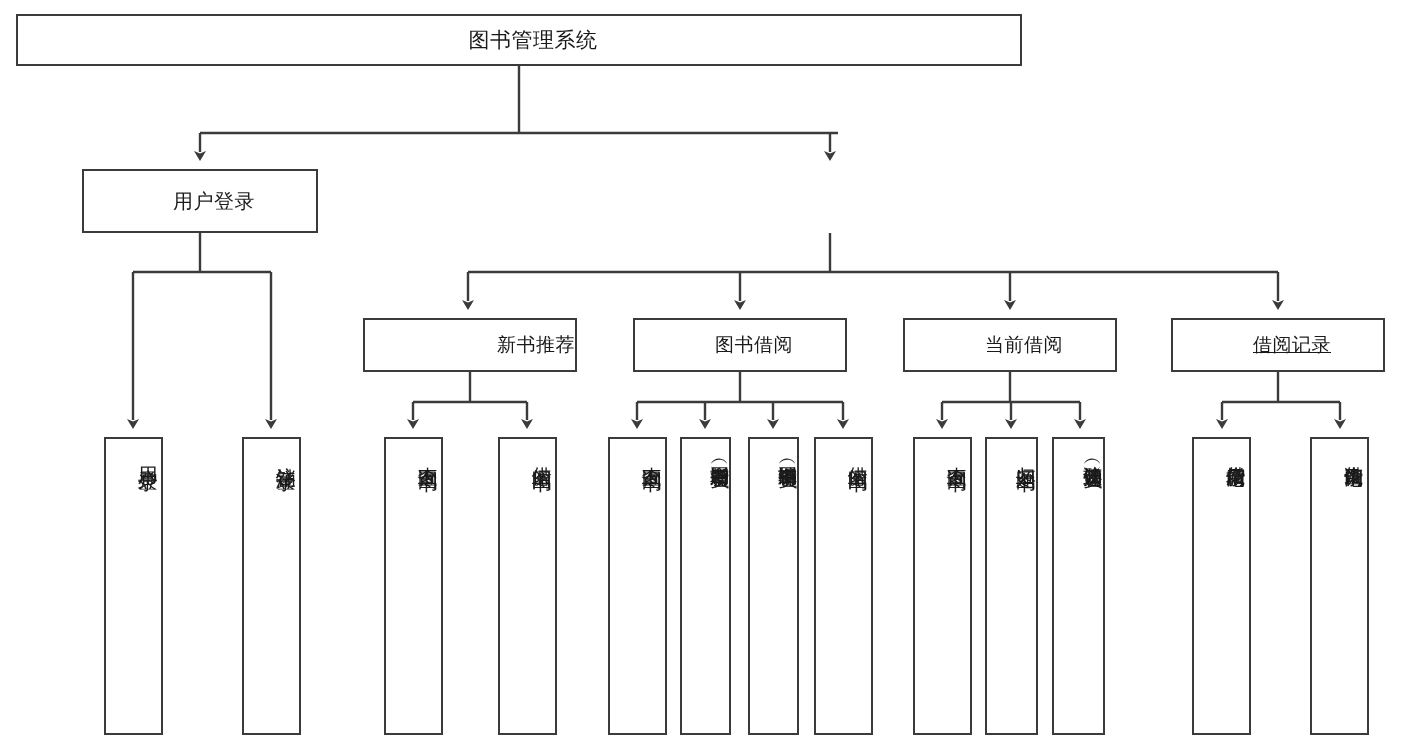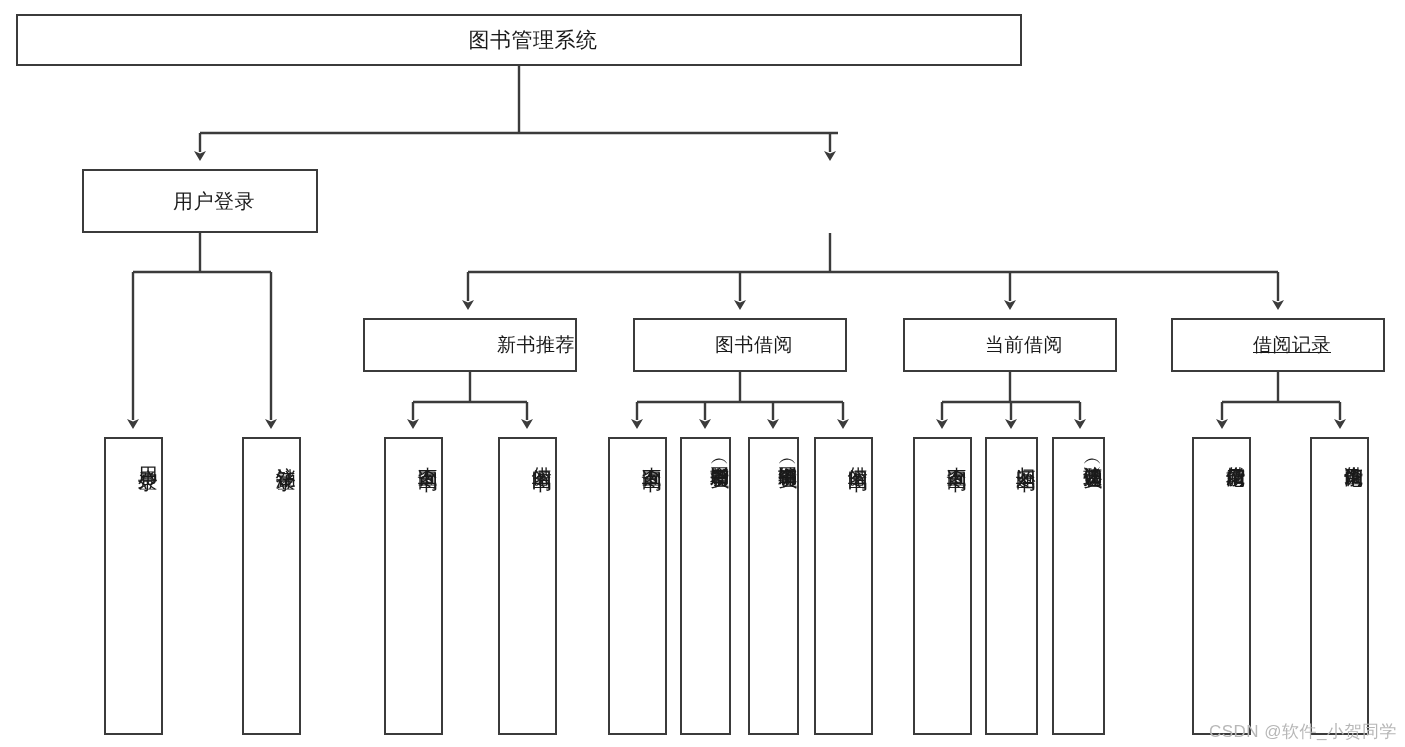--- a/index.html
+++ b/index.html
@@ -214,15 +214,14 @@
     <span class="lbl">确认归还（管理员）</span>
   </div>
 
   <div class="node leaf tall" style="left:1192px;width:59px;">
     <span class="lbl">新增借阅记录</span>
   </div>
   <div class="node leaf tall" style="left:1310px;width:59px;">
     <span class="lbl">查询借阅记录</span>
   </div>
 
-  <div id="watermark">CSDN @软件_小贺同学</div>
 
 </div>
 
 </body></html>

